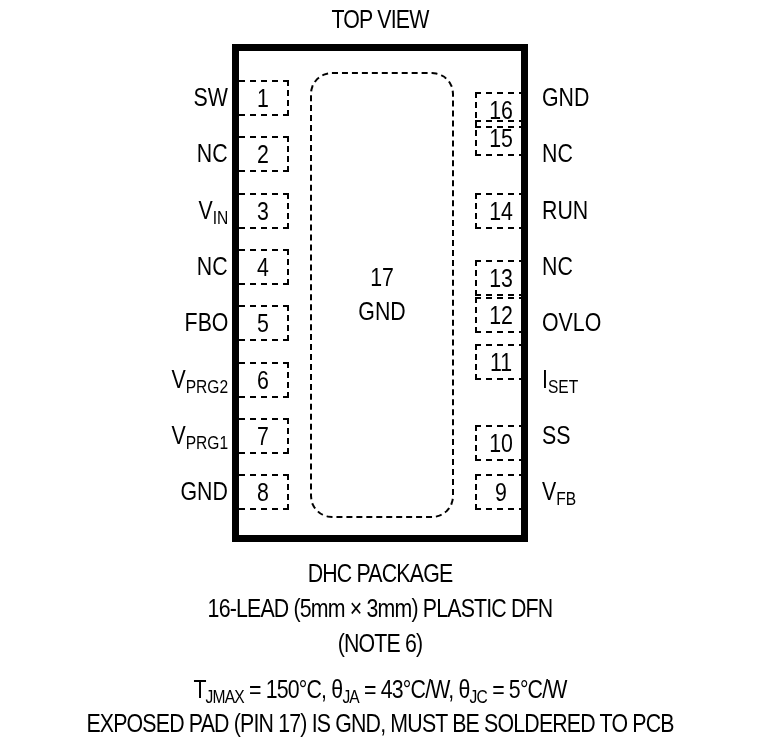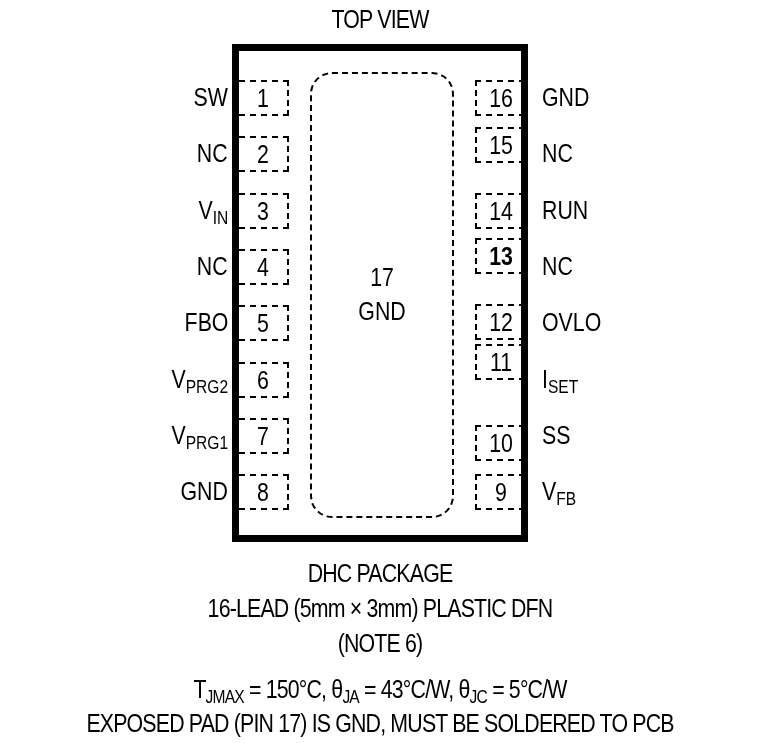--- a/index.html
+++ b/index.html
@@ -55,37 +55,37 @@
     </div>
     <div class="lbl l" style="top: 364.5px;">V<sub>PRG2</sub></div>
     <div class="pin l" style="top: 417.8px;">
       <div class="pnum">7</div>
     </div>
     <div class="lbl l" style="top: 420.8px;">V<sub>PRG1</sub></div>
     <div class="pin l" style="top: 474.1px;">
       <div class="pnum">8</div>
     </div>
     <div class="lbl l" style="top: 477.1px;">GND</div>
-    <div class="pin r" style="top: 80px;">
+    <div class="pin r" style="top: 92px;">
       <div class="pnum">16</div>
     </div>
     <div class="lbl r" style="top: 83px;">GND</div>
-    <div class="pin r" style="top: 127px;">
+    <div class="pin r" style="top: 120px;">
       <div class="pnum">15</div>
     </div>
     <div class="lbl r" style="top: 139.3px;">NC</div>
     <div class="pin r" style="top: 192.6px;">
       <div class="pnum">14</div>
     </div>
     <div class="lbl r" style="top: 195.6px;">RUN</div>
-    <div class="pin r" style="top: 238px; font-weight: bold;">
+    <div class="pin r" style="top: 260px;">
       <div class="pnum">13</div>
     </div>
     <div class="lbl r" style="top: 251.9px;">NC</div>
-    <div class="pin r" style="top: 304px;">
+    <div class="pin r" style="top: 297px;">
       <div class="pnum">12</div>
     </div>
     <div class="lbl r" style="top: 308.2px;">OVLO</div>
     <div class="pin r" style="top: 344px;">
       <div class="pnum">11</div>
     </div>
     <div class="lbl r" style="top: 364.5px;">I<sub>SET</sub></div>
     <div class="pin r" style="top: 425px;">
       <div class="pnum">10</div>
     </div>

